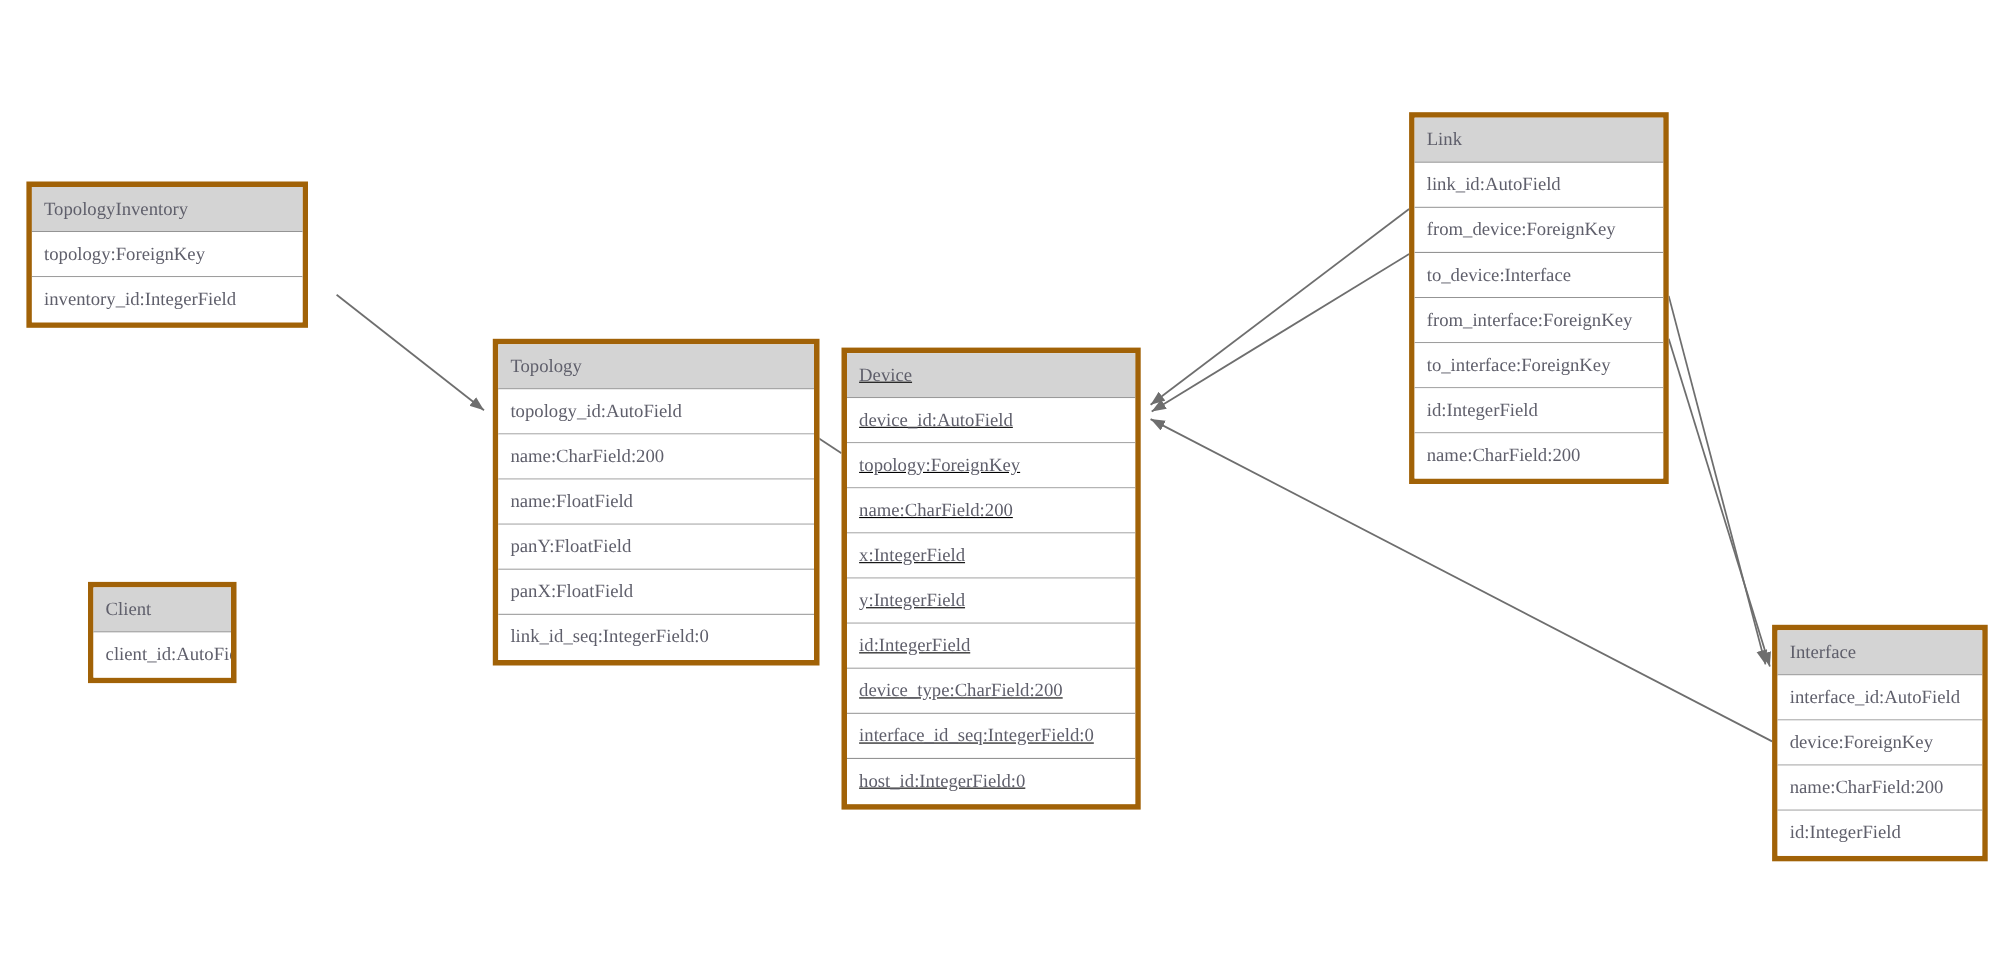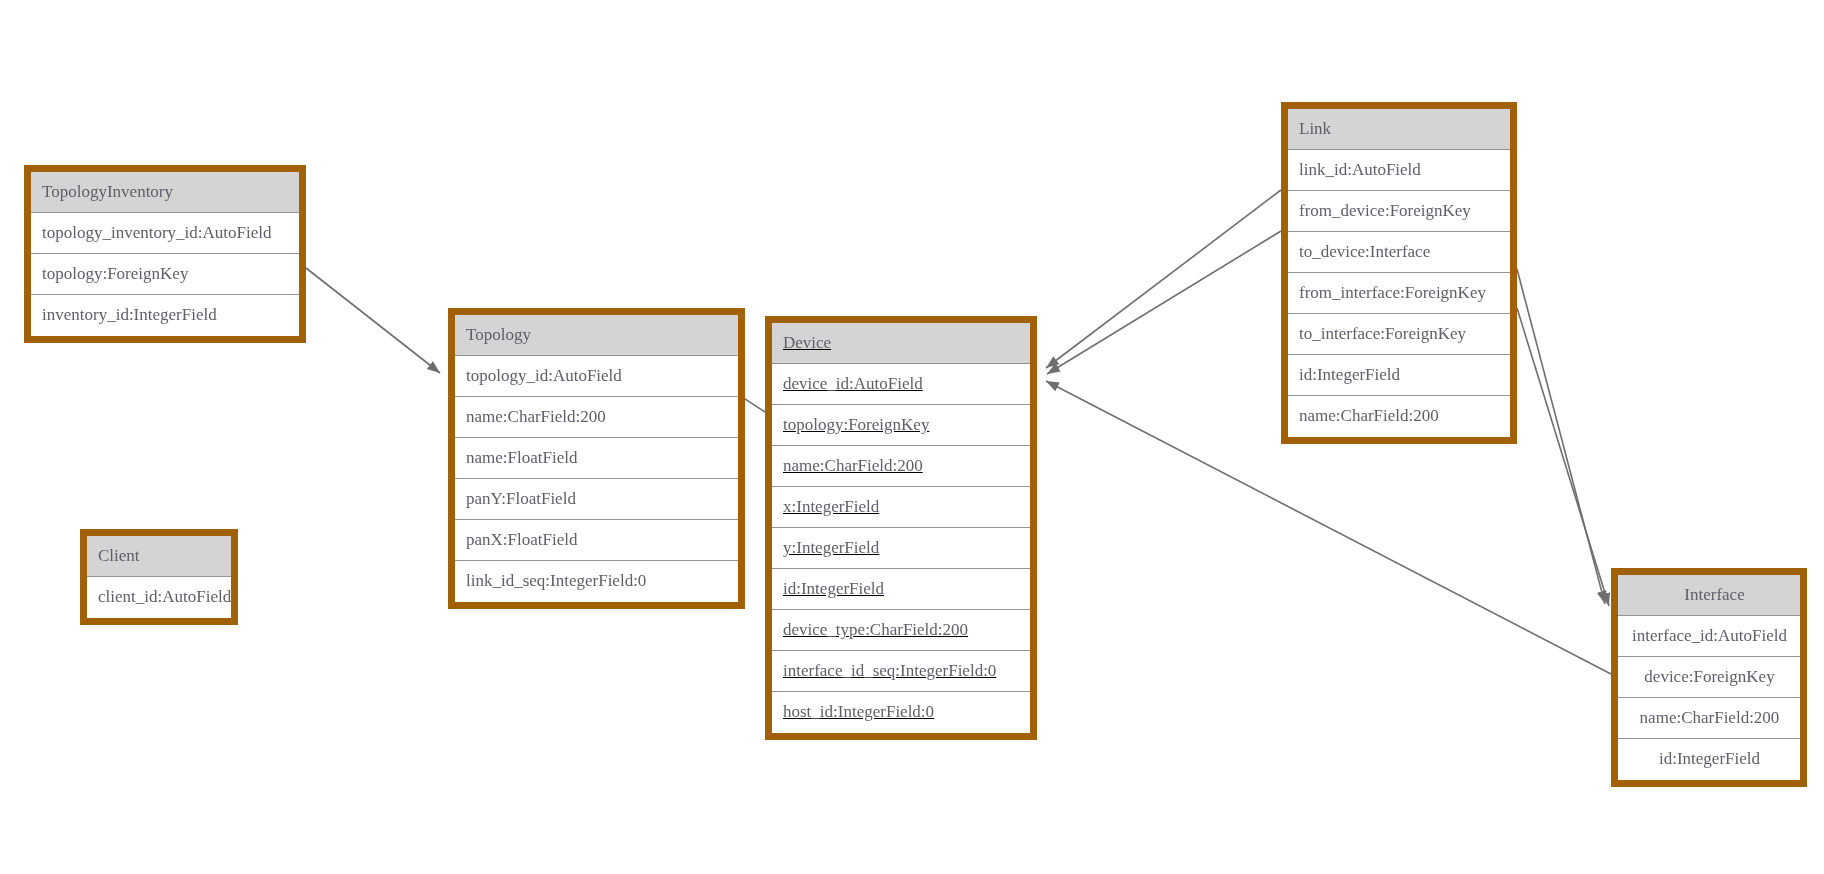--- a/index.html
+++ b/index.html
@@ -25,21 +25,21 @@
     position: absolute;
     left: 0;
     top: 0;
     width: 1824px;
     height: 874px;
     pointer-events: none;
   }
   .entity {
     position: absolute;
     box-sizing: border-box;
-    border: 7px solid #a16207;
+    border: 5px solid #a16207;
     background: #ffffff;
     z-index: 2;
   }
   .entity-header {
     box-sizing: border-box;
     background: #d4d4d4;
     border-bottom: 1px solid #949494;
     color: #5f5f6b;
     font-size: 17px;
     line-height: 40px;
@@ -98,28 +98,27 @@
 
     <g>
       <line x1="1517" y1="308" x2="1609" y2="606" stroke="#6e6e6e" stroke-width="1.6" marker-end="url(#arrowFilled)"></line>
     </g>
 
     <g>
       <line x1="1611" y1="674" x2="1046" y2="381" stroke="#6e6e6e" stroke-width="1.6" marker-end="url(#arrowFilled)"></line>
     </g>
   </svg>
 
-  <div class="entity" style="left:24px; top:165px; width:282px;">
+  <div class="entity" style="left:24px; top:165px; width:256px;">
     <div class="entity-header">TopologyInventory</div>
-    <div class="entity-row">topology_inventory_id:AutoField</div>
     <div class="entity-row">topology:ForeignKey</div>
     <div class="entity-row">inventory_id:IntegerField</div>
   </div>
 
-  <div class="entity" style="left:80px; top:529px; width:158px;">
+  <div class="entity" style="left:80px; top:529px; width:135px;">
     <div class="entity-header">Client</div>
     <div class="entity-row">client_id:AutoField</div>
   </div>
 
   <div class="entity" style="left:448px; top:308px; width:297px;">
     <div class="entity-header">Topology</div>
     <div class="entity-row">topology_id:AutoField</div>
     <div class="entity-row">name:CharField:200</div>
     <div class="entity-row">name:FloatField</div>
     <div class="entity-row">panY:FloatField</div>
@@ -144,21 +143,21 @@
     <div class="entity-header">Link</div>
     <div class="entity-row">link_id:AutoField</div>
     <div class="entity-row">from_device:ForeignKey</div>
     <div class="entity-row">to_device:Interface</div>
     <div class="entity-row">from_interface:ForeignKey</div>
     <div class="entity-row">to_interface:ForeignKey</div>
     <div class="entity-row">id:IntegerField</div>
     <div class="entity-row">name:CharField:200</div>
   </div>
 
-  <div class="entity" style="left:1611px; top:568px; width:196px;text-align:center;">
+  <div class="entity" style="left:1611px; top:568px; width:196px;">
     <div class="entity-header">Interface</div>
     <div class="entity-row">interface_id:AutoField</div>
     <div class="entity-row">device:ForeignKey</div>
     <div class="entity-row">name:CharField:200</div>
     <div class="entity-row">id:IntegerField</div>
   </div>
 
 </div>
 
 </body></html>

